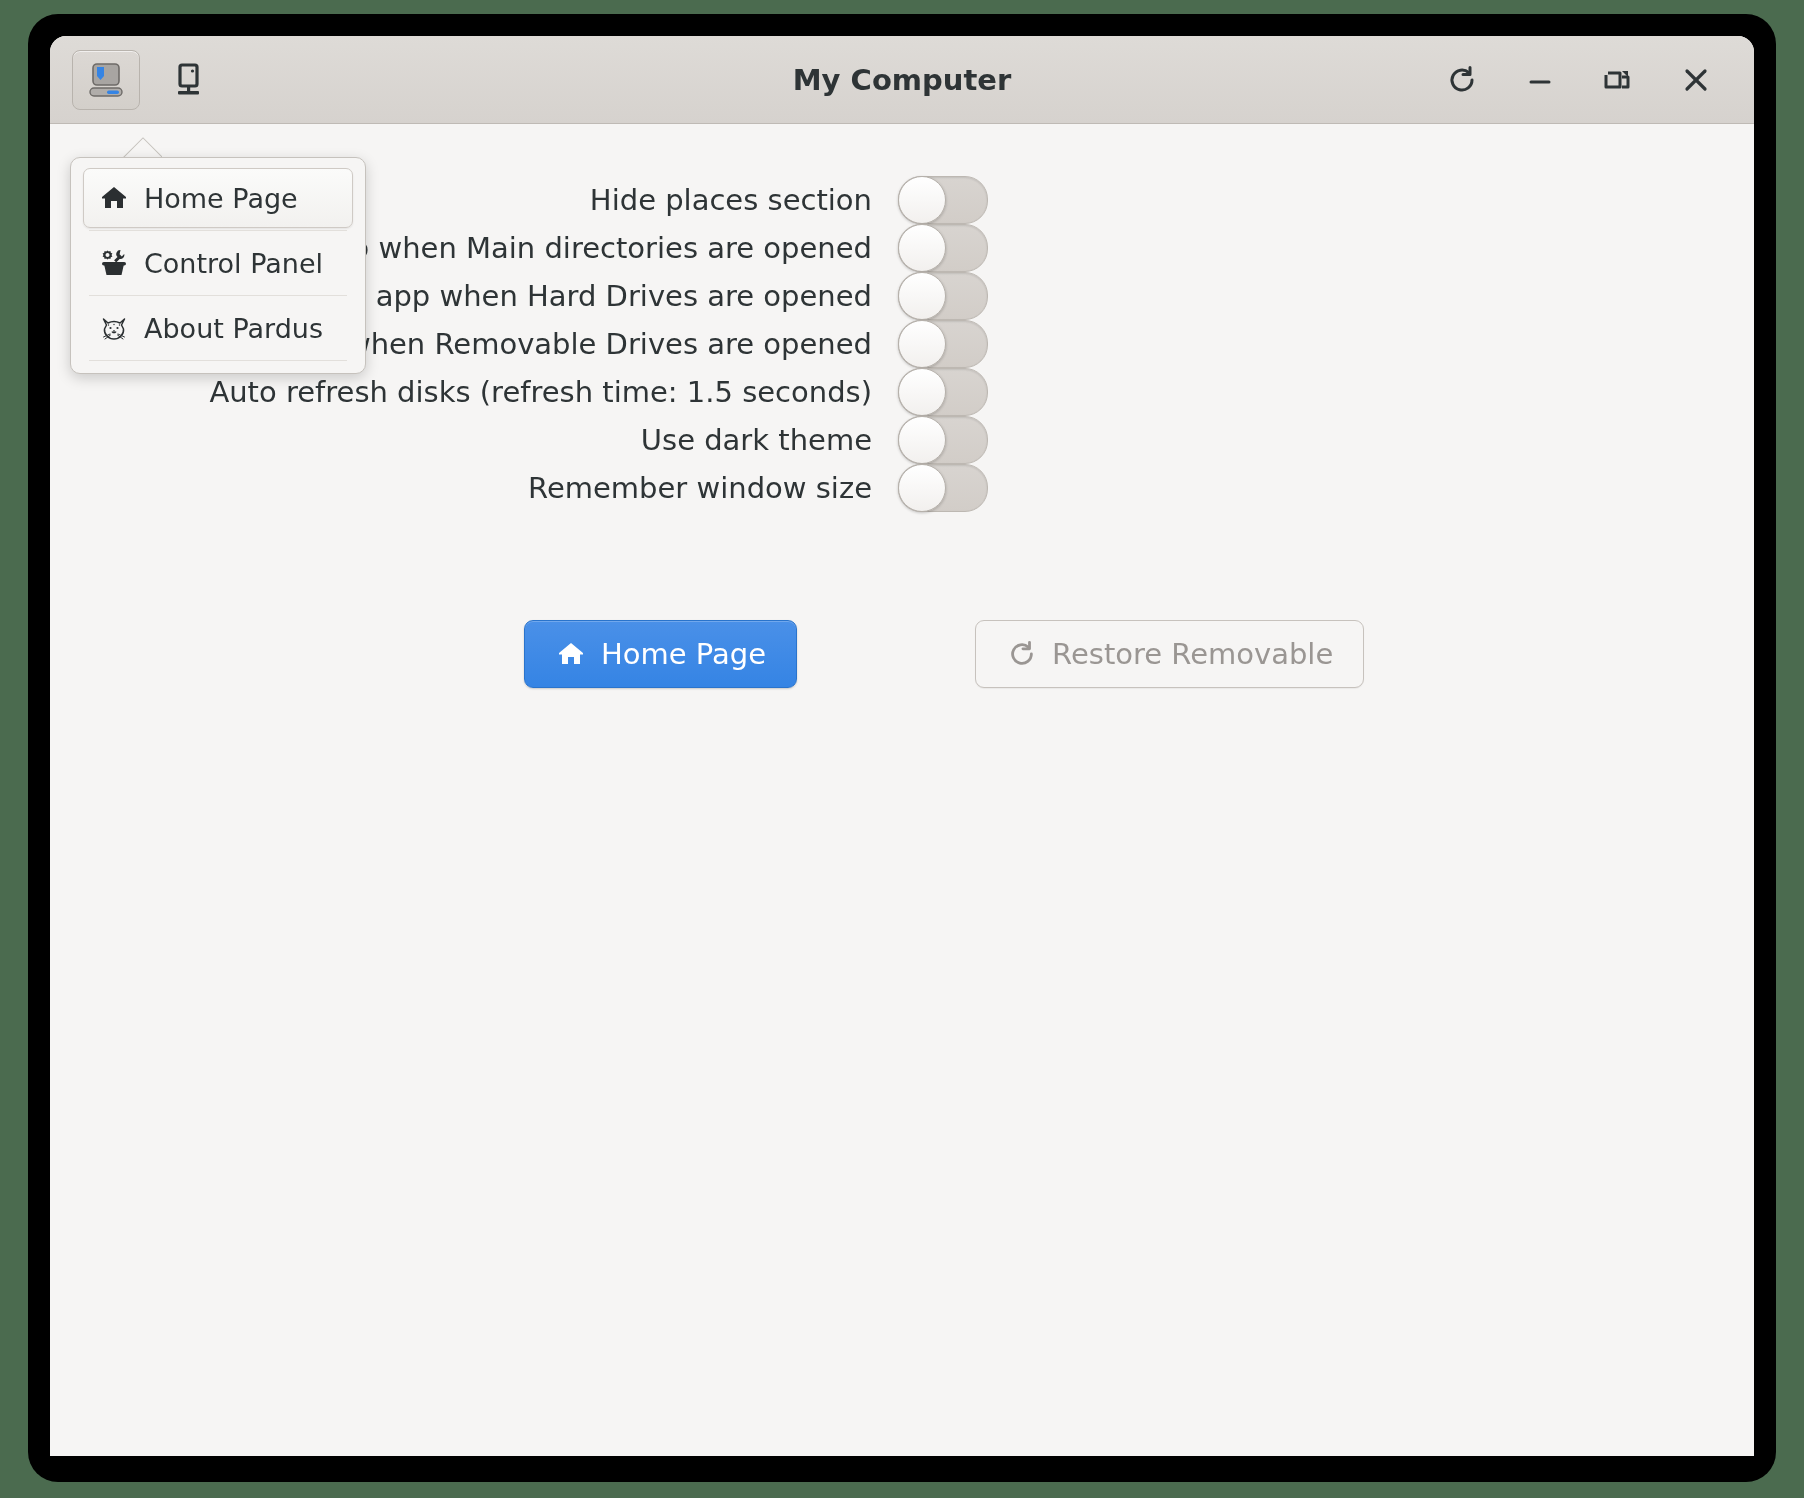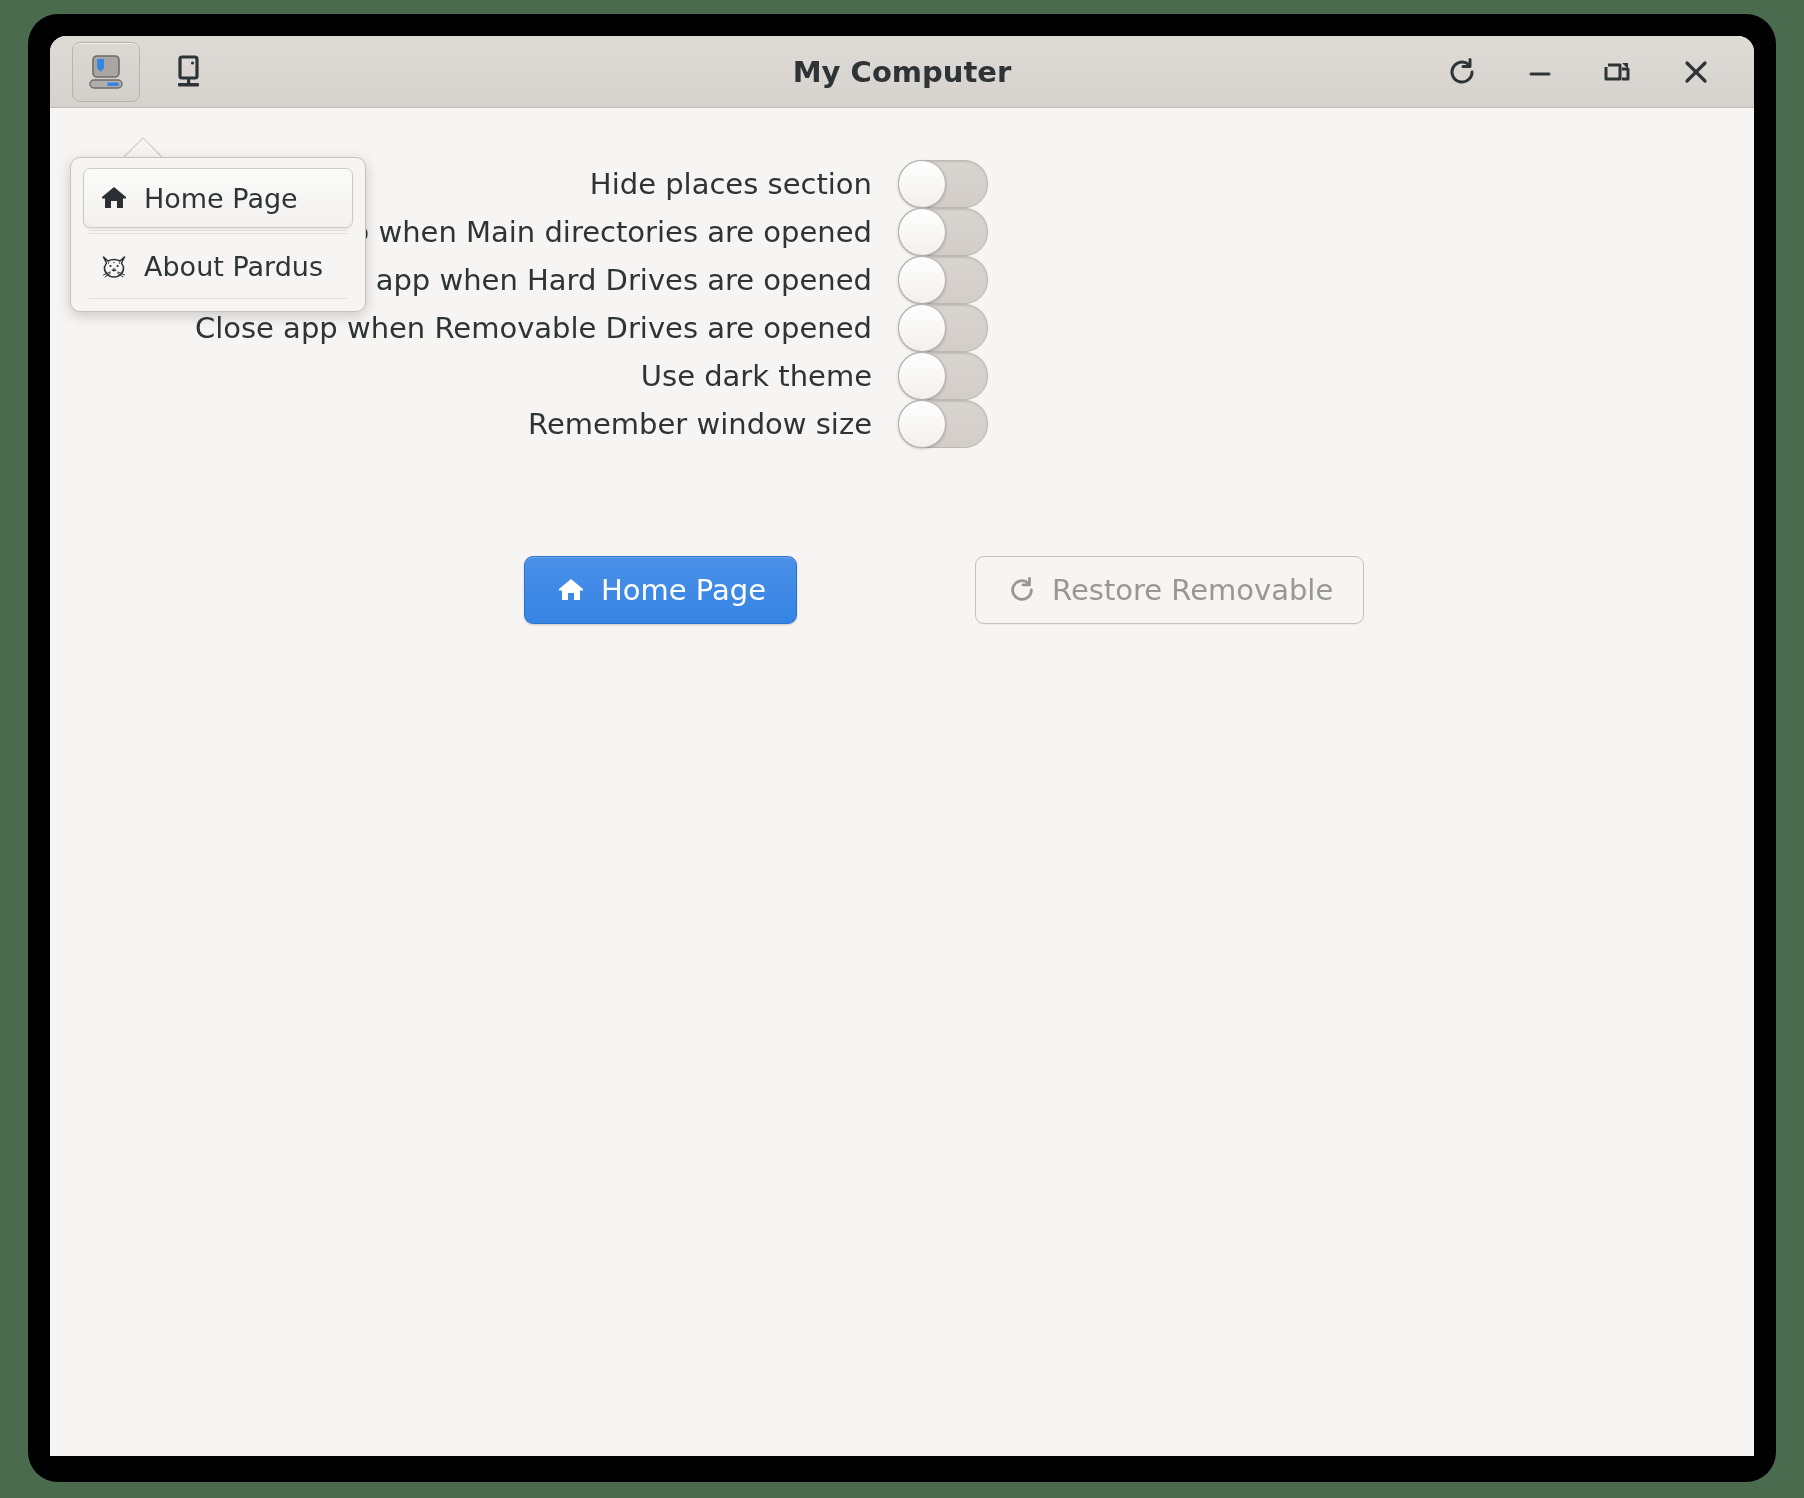--- a/index.html
+++ b/index.html
@@ -36,21 +36,21 @@
     height: 1420px;
     background: #f6f5f4;
     border-radius: 16px 16px 0 0;
     overflow: visible;
     box-shadow: 0 0 0 1px rgba(0,0,0,0.25);
   }
 
   
   #titlebar {
     position: relative;
-    height: 72px;
+    height: 88px;
     background: linear-gradient(to bottom, #dedbd7 0%, #d6d2ce 100%);
     border-bottom: 1px solid #bfbab5;
     border-radius: 16px 16px 0 0;
     display: flex;
     align-items: center;
     padding: 0 22px;
     box-sizing: border-box;
   }
   .tb-left {
     display: flex;
@@ -330,20 +330,32 @@
         <span class="mi-icon">
           <svg width="30" height="30" viewBox="0 0 30 30">
             <path d="M15 4 L27 14 v1.5 h-3 V25 h-6 v-7 h-6 v7 H6 V15.5 H3 V14 z" fill="#2b2f31"></path>
           </svg>
         </span>
         <span>Home Page</span>
       </div>
 
       <div class="menu-sep"></div>
 
+      <div class="menu-item">
+        <span class="mi-icon">
+          <svg width="30" height="30" viewBox="0 0 30 30">
+            <path d="M8.5 2.5 l1.3 1.1 1.6 -.5 .4 1.7 1.6 .7 -.9 1.5 .9 1.5 -1.6 .7 -.4 1.7 -1.6 -.5 -1.3 1.1 -1.3 -1.1 -1.6 .5 -.4 -1.7 -1.6 -.7 .9 -1.5 -.9 -1.5 1.6 -.7 .4 -1.7 1.6 .5 z" fill="#2b2f31"></path>
+            <circle cx="8.5" cy="7" r="2" fill="#f6f5f4"></circle>
+            <path d="M21.5 2 a4 4 0 0 0 -3 6.9 l-3.4 3.4 2.1 2.1 3.4 -3.4 A4 4 0 0 0 25.2 6 l-2.4 2.4 -2.2 -2.2 z" fill="#2b2f31"></path>
+            <path d="M5 16 h20 l-2.5 11 h-15 z" fill="#2b2f31"></path>
+            <rect x="3" y="14" width="24" height="3.6" rx="1.8" fill="#2b2f31"></rect>
+          </svg>
+        </span>
+        <span>Control Panel</span>
+      </div>
 
       <div class="menu-sep"></div>
 
       <div class="menu-item">
         <span class="mi-icon">
           <svg width="30" height="30" viewBox="0 0 30 30">
             <path d="M4.5 6 L7.5 12 L5.5 16 Q5 20 8 23 Q11 26 15 26 Q19 26 22 23 Q25 20 24.5 16 L22.5 12 L25.5 6 L21 10 Q18 8.5 15 8.5 Q12 8.5 9 10 z" fill="none" stroke="#2b2f31" stroke-width="1.5" stroke-linejoin="round"></path>
             <circle cx="11.5" cy="15" r="1.1" fill="#2b2f31"></circle>
             <circle cx="18.5" cy="15" r="1.1" fill="#2b2f31"></circle>
             <path d="M13.3 19 Q15 20.4 16.7 19" fill="none" stroke="#2b2f31" stroke-width="1.3" stroke-linecap="round"></path>
@@ -388,20 +400,26 @@
           </span>
       </div>
 
       <div class="setting-row">
         <span class="setting-label">Close app when Removable Drives are opened</span>
         <span class="toggle">
             <span class="knob"></span>
           </span>
       </div>
 
+      <div class="setting-row">
+        <span class="setting-label">Auto refresh disks (refresh time: 1.5 seconds)</span>
+        <span class="toggle">
+            <span class="knob"></span>
+          </span>
+      </div>
 
       <div class="setting-row">
         <span class="setting-label">Use dark theme</span>
         <span class="toggle">
             <span class="knob"></span>
           </span>
       </div>
 
       <div class="setting-row">
         <span class="setting-label">Remember window size</span>

